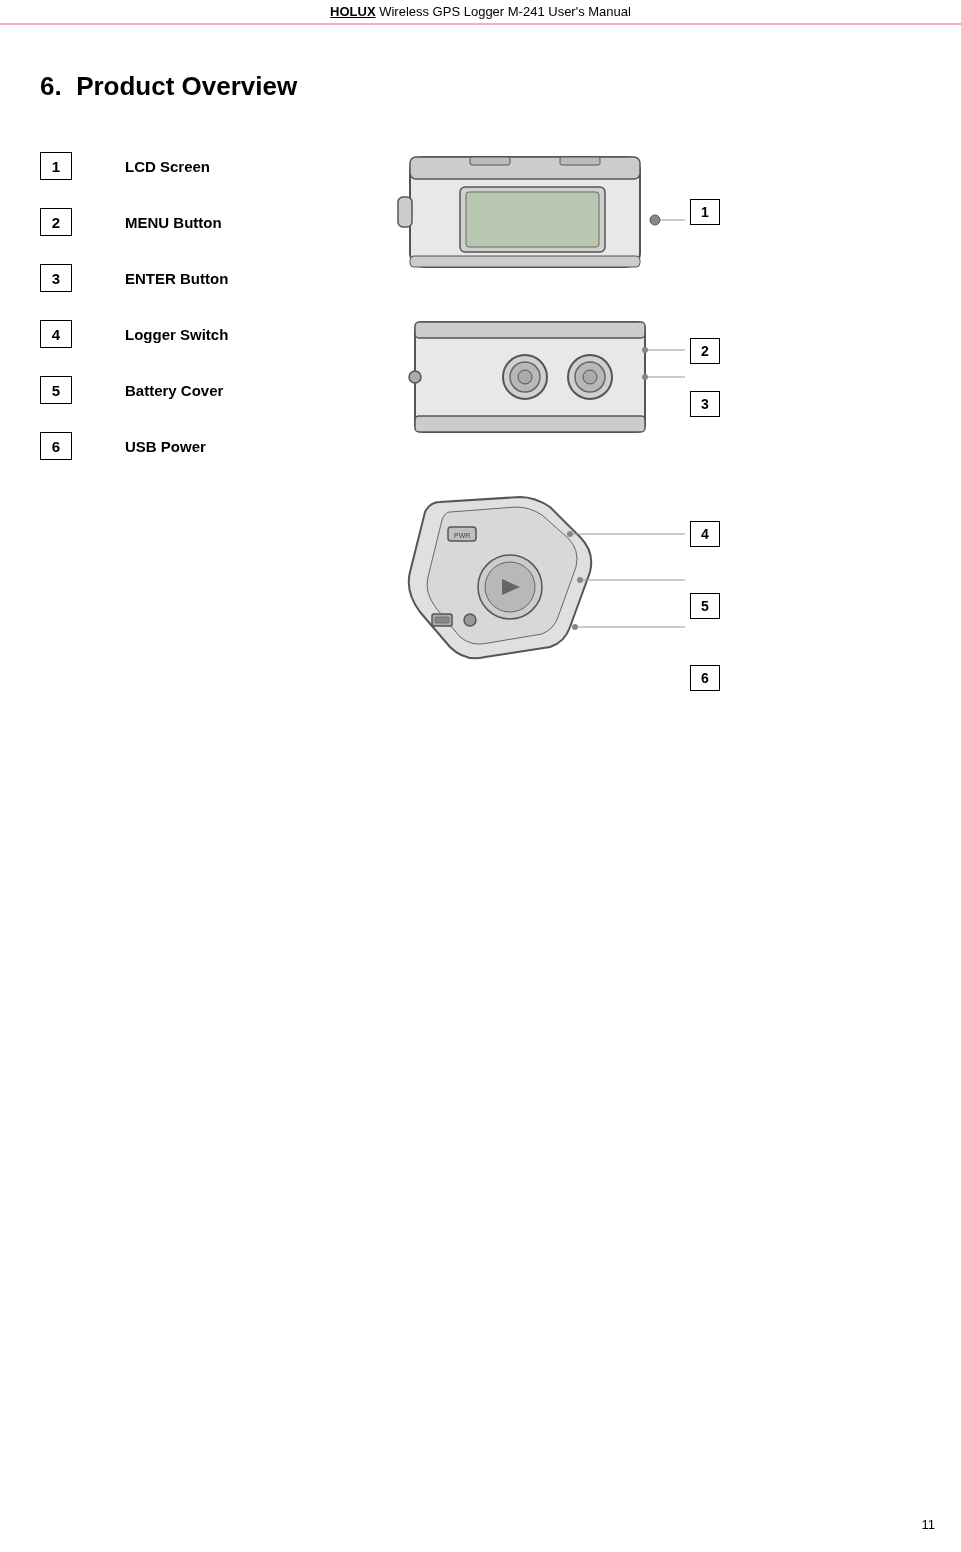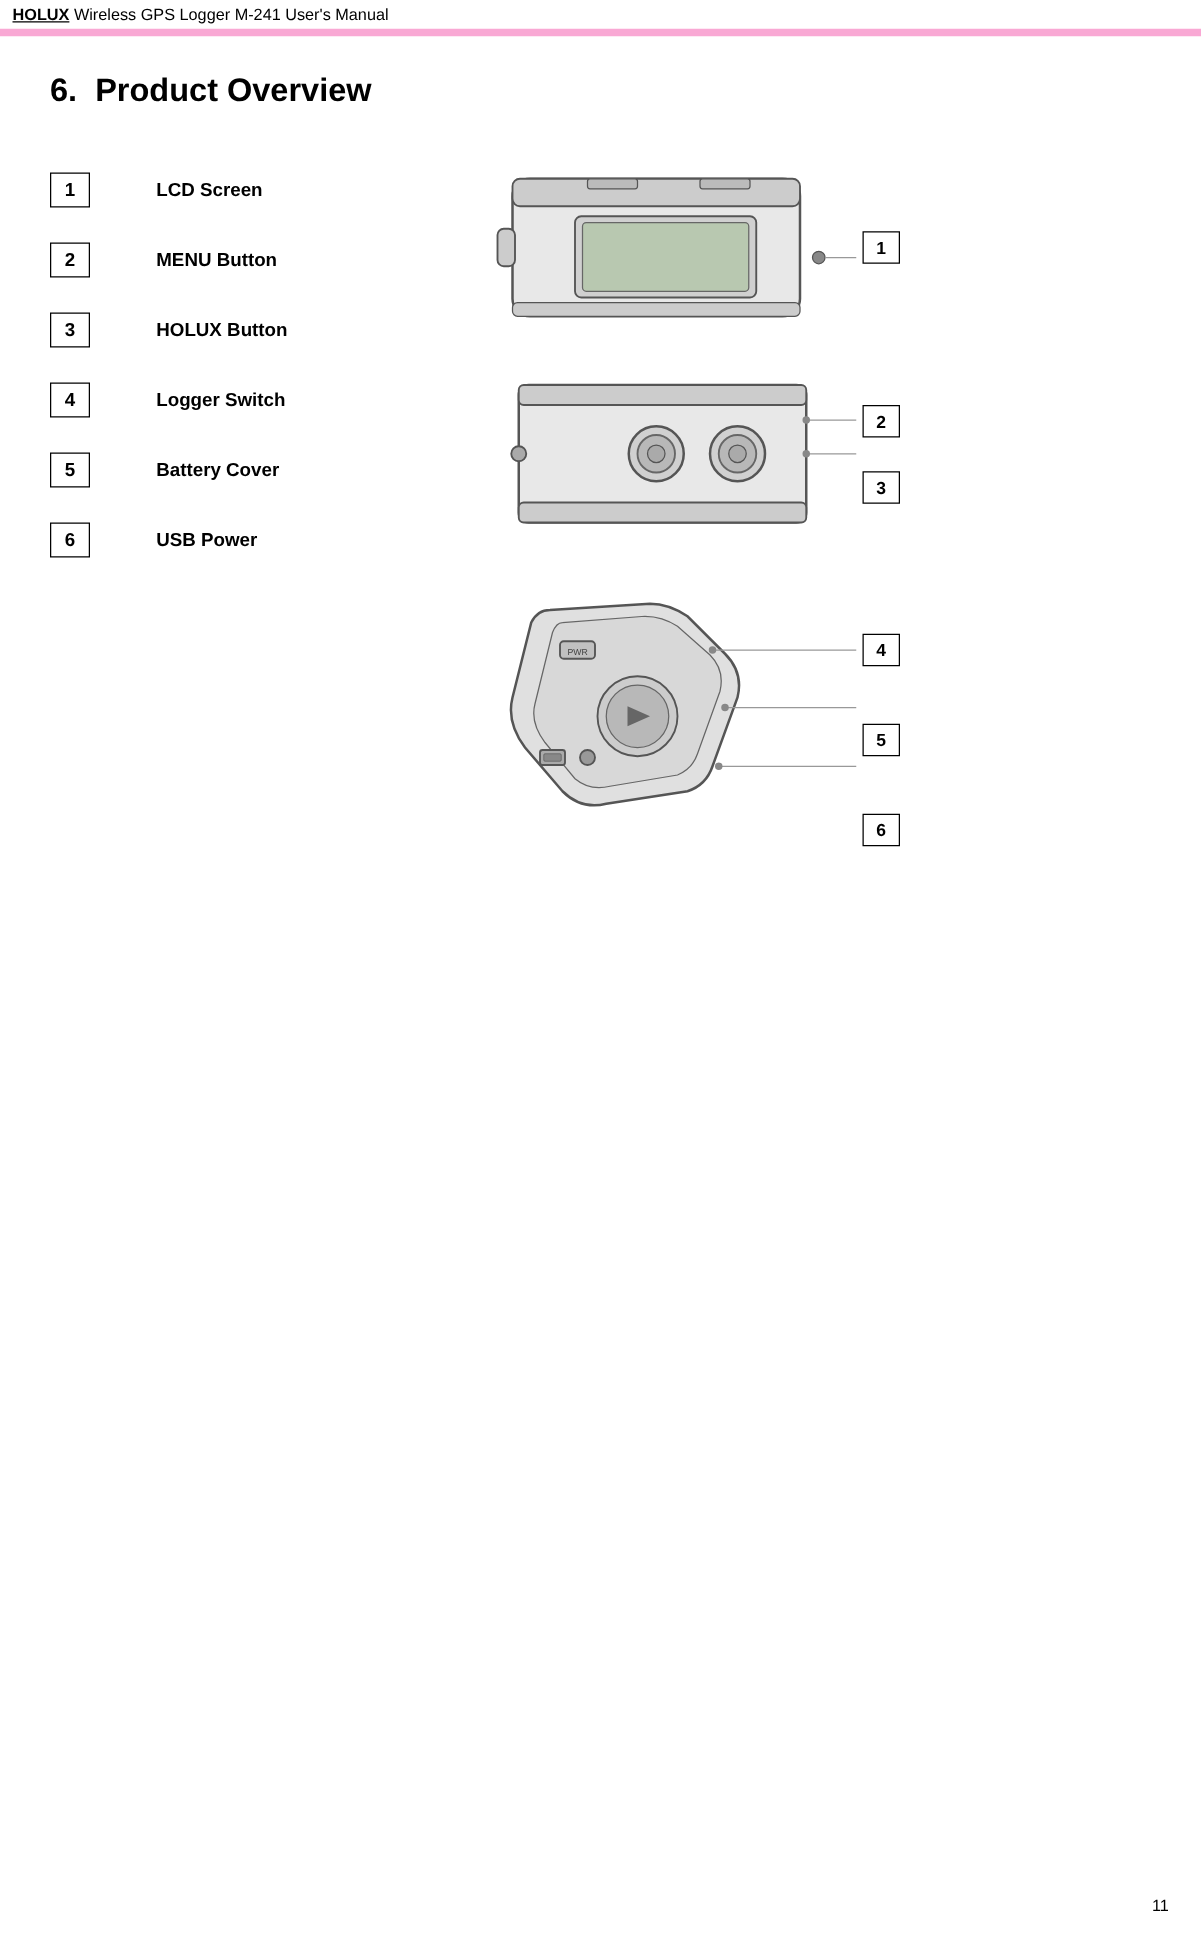--- a/index.html
+++ b/index.html
@@ -6,37 +6,37 @@
     body {
       width: 961px;
       min-height: 1552px;
       font-family: Arial, sans-serif;
       background: #fff;
       color: #000;
     }
 
     
     .page-header {
-      border-bottom: 6px solid #f9a8d4;
+      border-bottom: 2px solid #f9a8d4;
       padding: 4px 10px;
       display: flex;
       align-items: center;
-      justify-content: flex-start;
+      justify-content: center;
     }
     .header-title {
       font-size: 13px;
     }
     .header-title strong {
       font-weight: 900;
       text-decoration: underline;
     }
 
     
     .page-content {
-      padding: 28px 40px 40px 40px;
+      padding: 46px 40px 40px 40px;
     }
 
     .section-title {
       font-size: 26px;
       font-weight: bold;
       margin-bottom: 40px;
     }
 
     
     .overview-layout {
@@ -143,21 +143,21 @@
         <span class="legend-label">LCD Screen</span>
       </div>
 
       <div class="legend-item">
         <div class="legend-number">2</div>
         <span class="legend-label">MENU Button</span>
       </div>
 
       <div class="legend-item">
         <div class="legend-number">3</div>
-        <span class="legend-label">HOLUX Button</span>
+        <span class="legend-label">ENTER Button</span>
       </div>
 
       <div class="legend-item">
         <div class="legend-number">4</div>
         <span class="legend-label">Logger Switch</span>
       </div>
 
       <div class="legend-item">
         <div class="legend-number">5</div>
         <span class="legend-label">Battery Cover</span>

